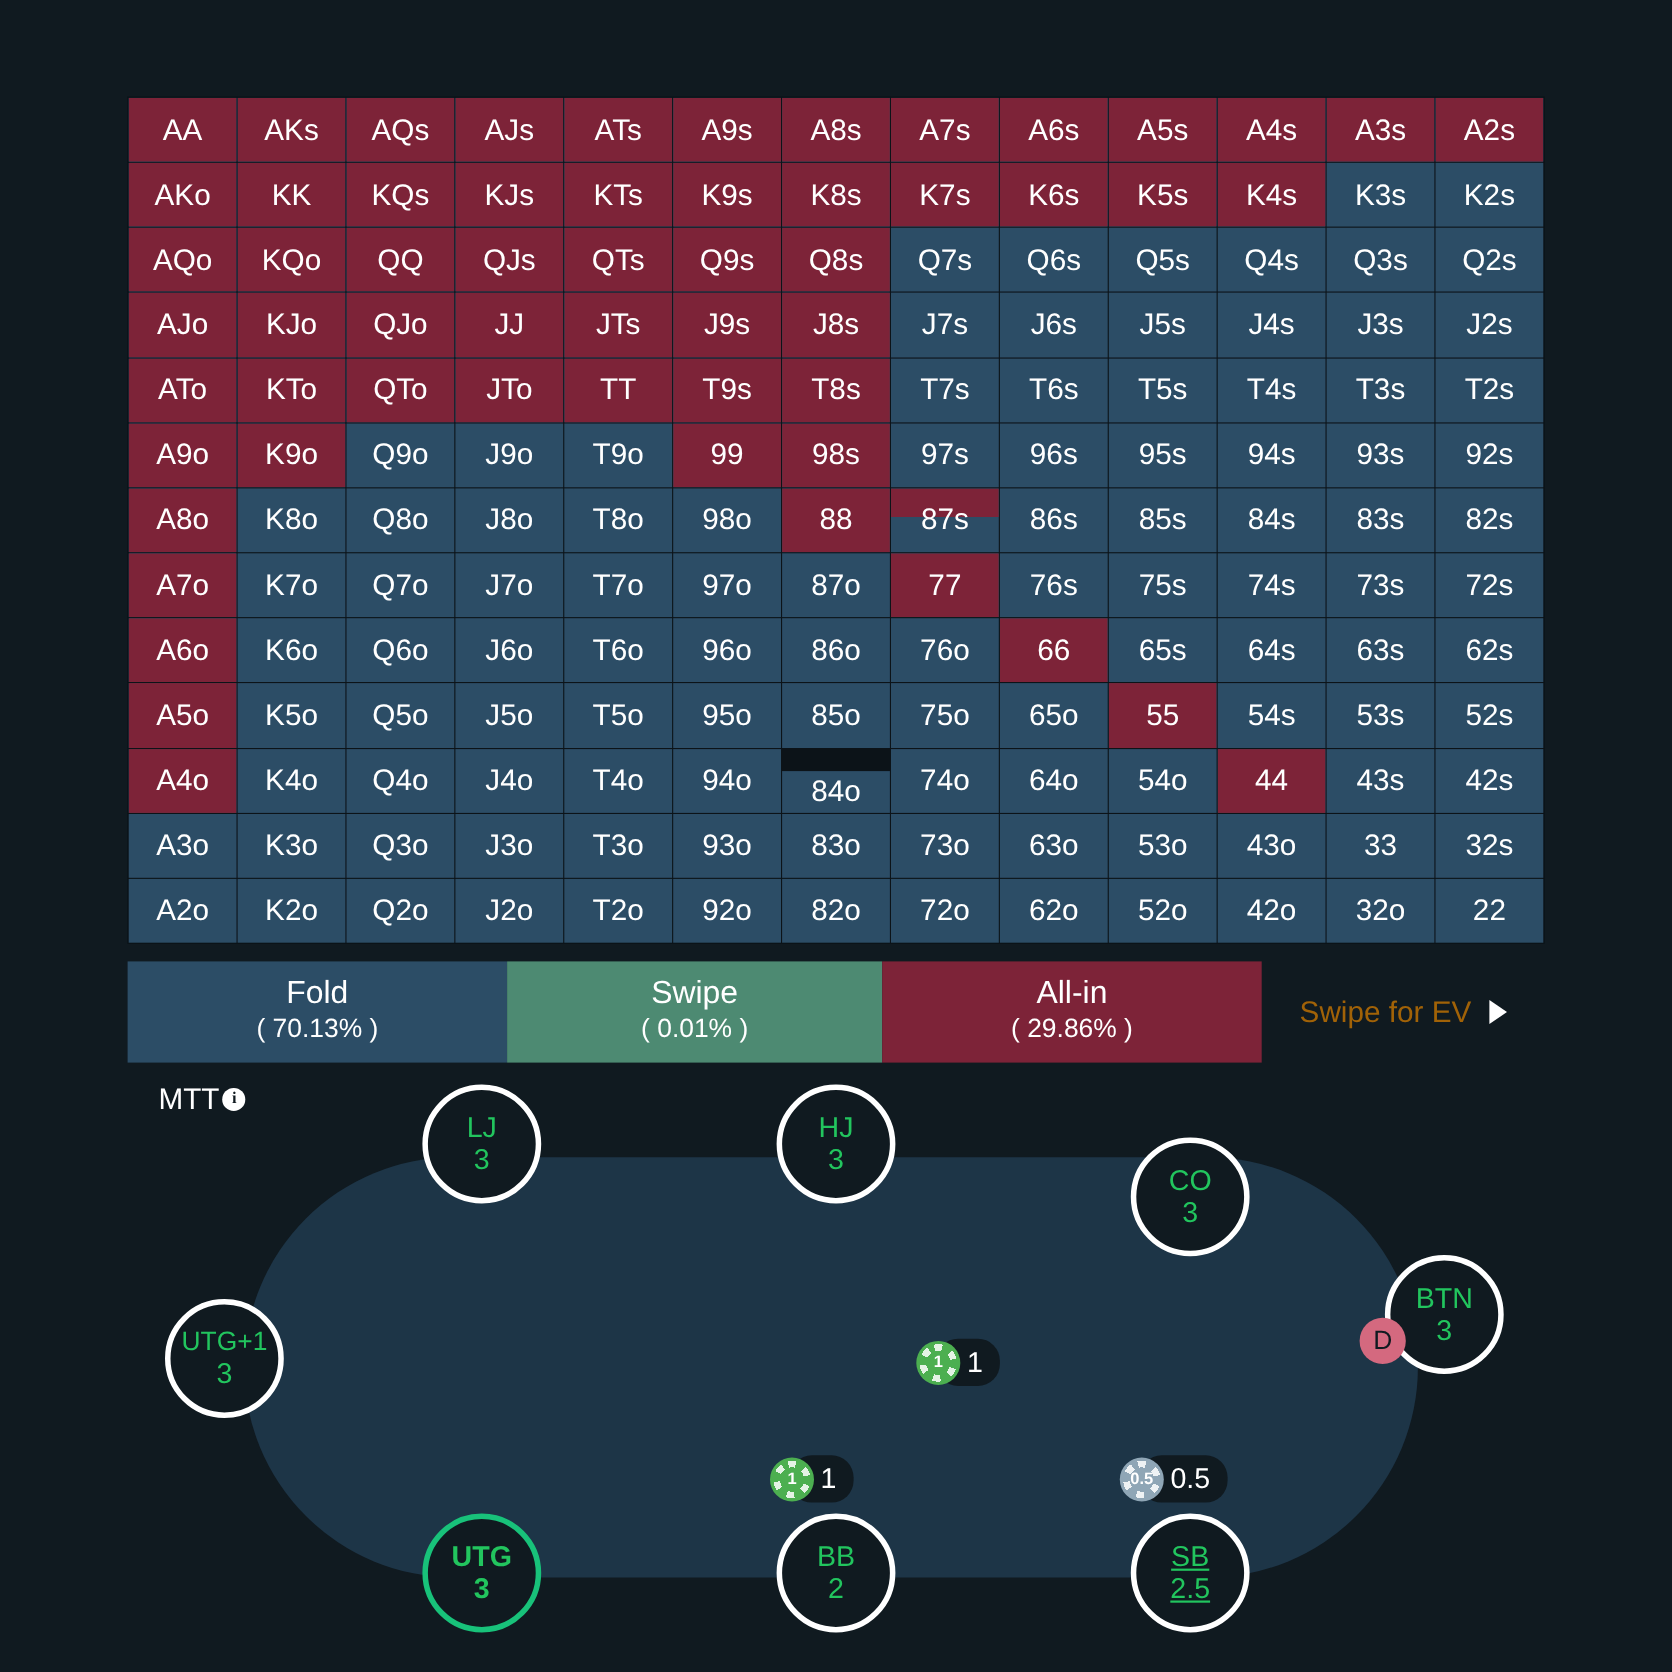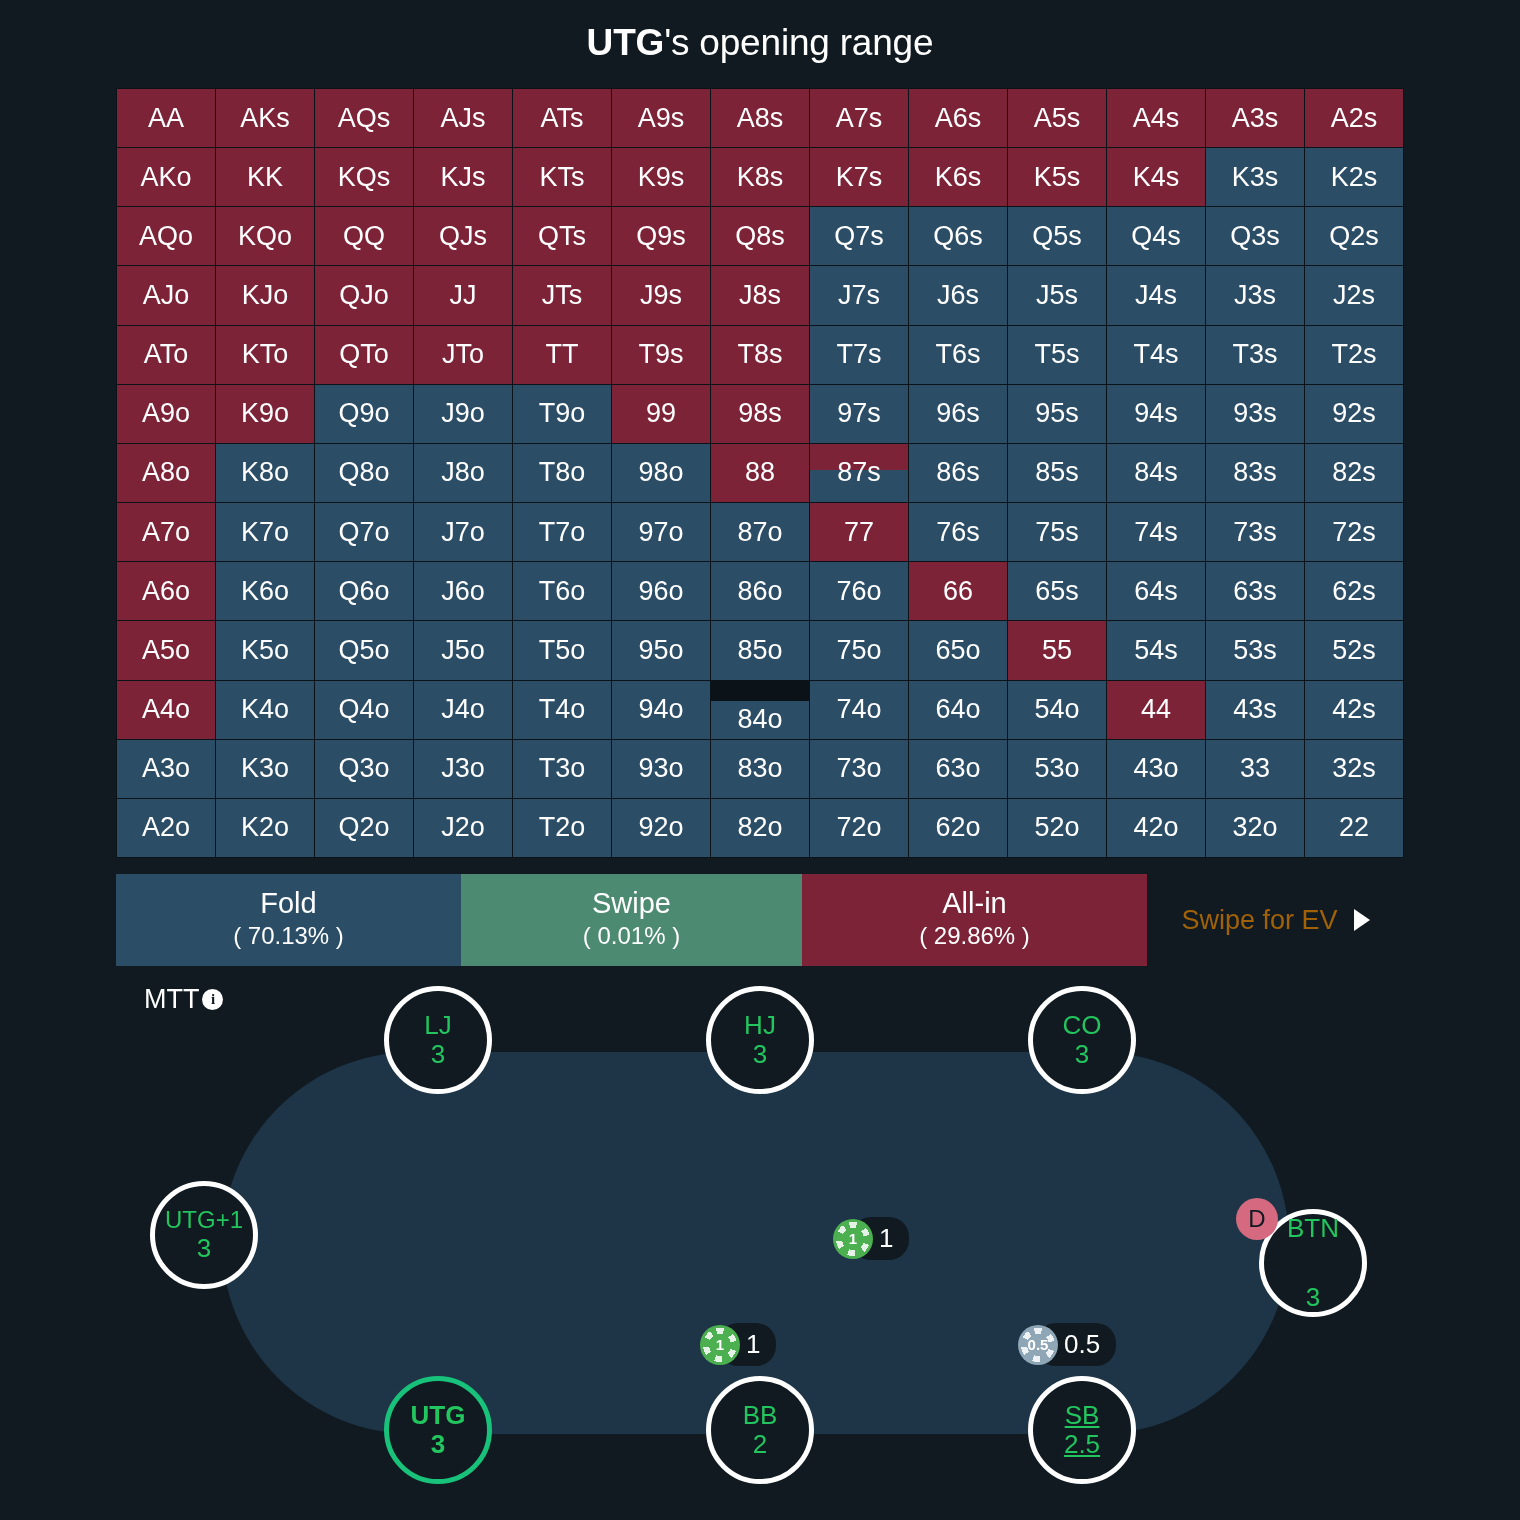--- a/index.html
+++ b/index.html
@@ -164,23 +164,20 @@
     padding: 6px 16px 6px 28px;
     margin-left: -22px;
     z-index: 1;
   }
 </style>
 </head>
 <body>
 
 <div id="root">
 
-  <div class="title">
-    <span class="hero">UTG</span><span>'s opening range</span>
-  </div>
 
   <div class="grid" id="grid">
       <div class="cell" style="background: rgb(44, 77, 102);">
         <div class="fill" style="height: 100%; background: rgb(125, 35, 56);"></div>
         <span class="lbl">AA</span>
       </div>
       <div class="cell" style="background: rgb(44, 77, 102);">
         <div class="fill" style="height: 100%; background: rgb(125, 35, 56);"></div>
         <span class="lbl">AKs</span>
       </div>
@@ -795,29 +792,29 @@
   </div>
 
   <div class="seat" style="left:384px; top:986px;">
     <span class="pos">LJ</span>
     <span class="stk">3</span>
   </div>
   <div class="seat" style="left:706px; top:986px;">
     <span class="pos">HJ</span>
     <span class="stk">3</span>
   </div>
-  <div class="seat" style="left:1028px; top:986px;">
+  <div class="seat" style="left:1028px; top:1034px;">
     <span class="pos">CO</span>
     <span class="stk">3</span>
   </div>
   <div class="seat" style="left:150px; top:1181px;">
     <span class="pos" style="font-size:24px">UTG+1</span>
     <span class="stk">3</span>
   </div>
-  <div class="seat" style="left:1259px; top:1209px;justify-content:space-between;">
+  <div class="seat" style="left:1259px; top:1141px;">
     <span class="pos">BTN</span>
     <span class="stk">3</span>
   </div>
   <div class="dbtn" style="left:1236px; top:1198px;">D</div>
 
   <div class="seat hero" style="left:384px; top:1376px;">
     <span class="pos">UTG</span>
     <span class="stk">3</span>
   </div>
   <div class="seat" style="left:706px; top:1376px;">

